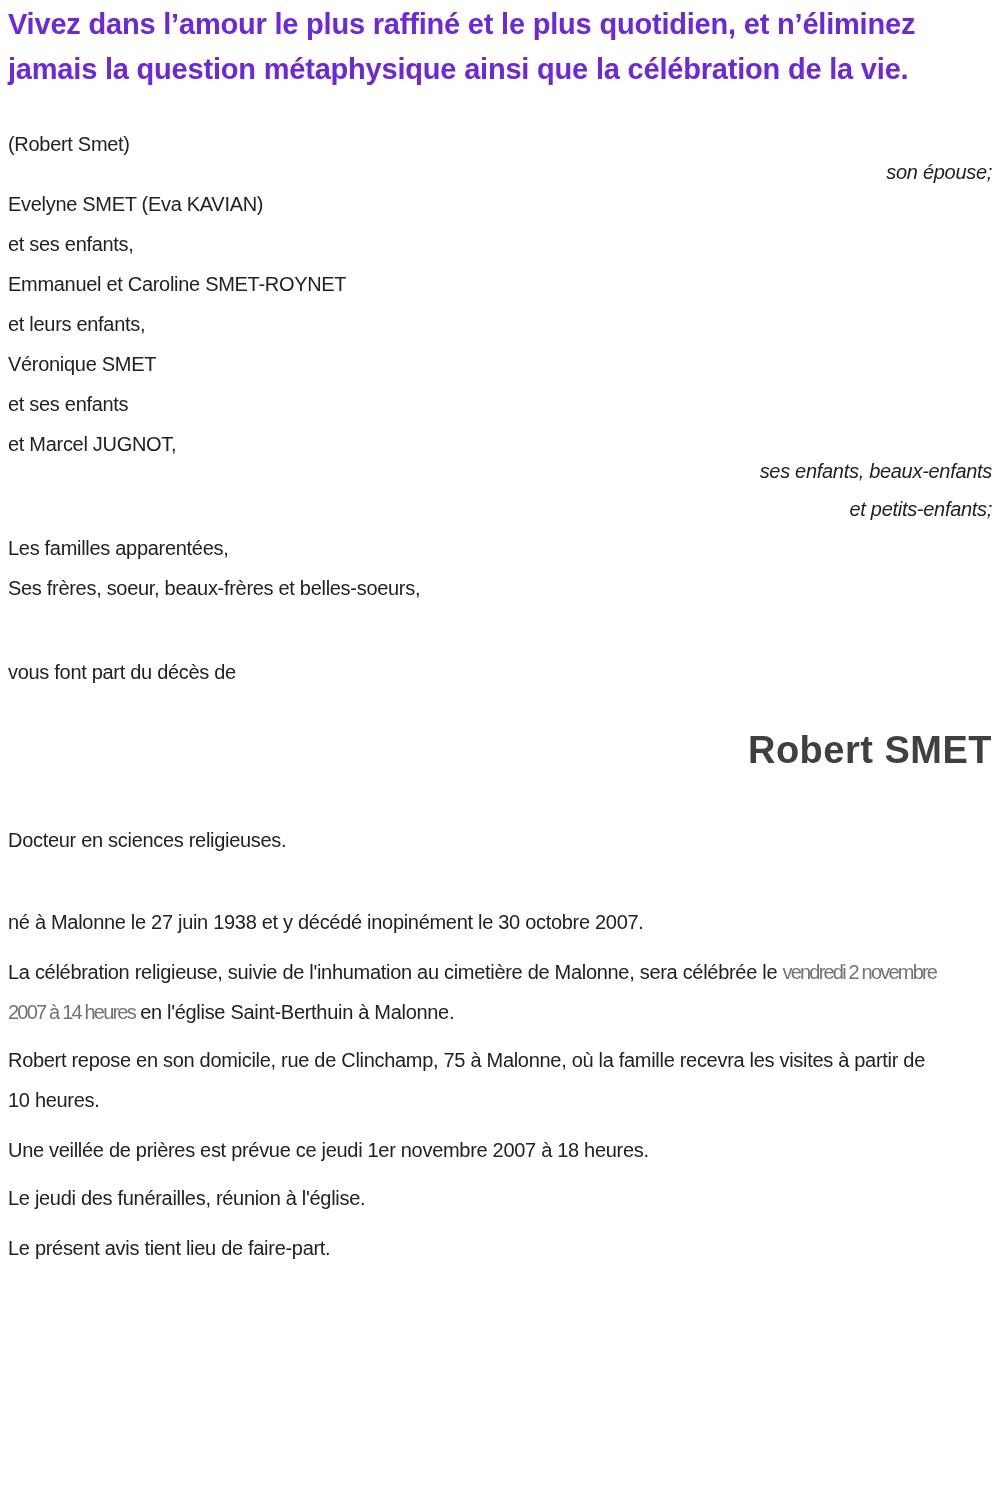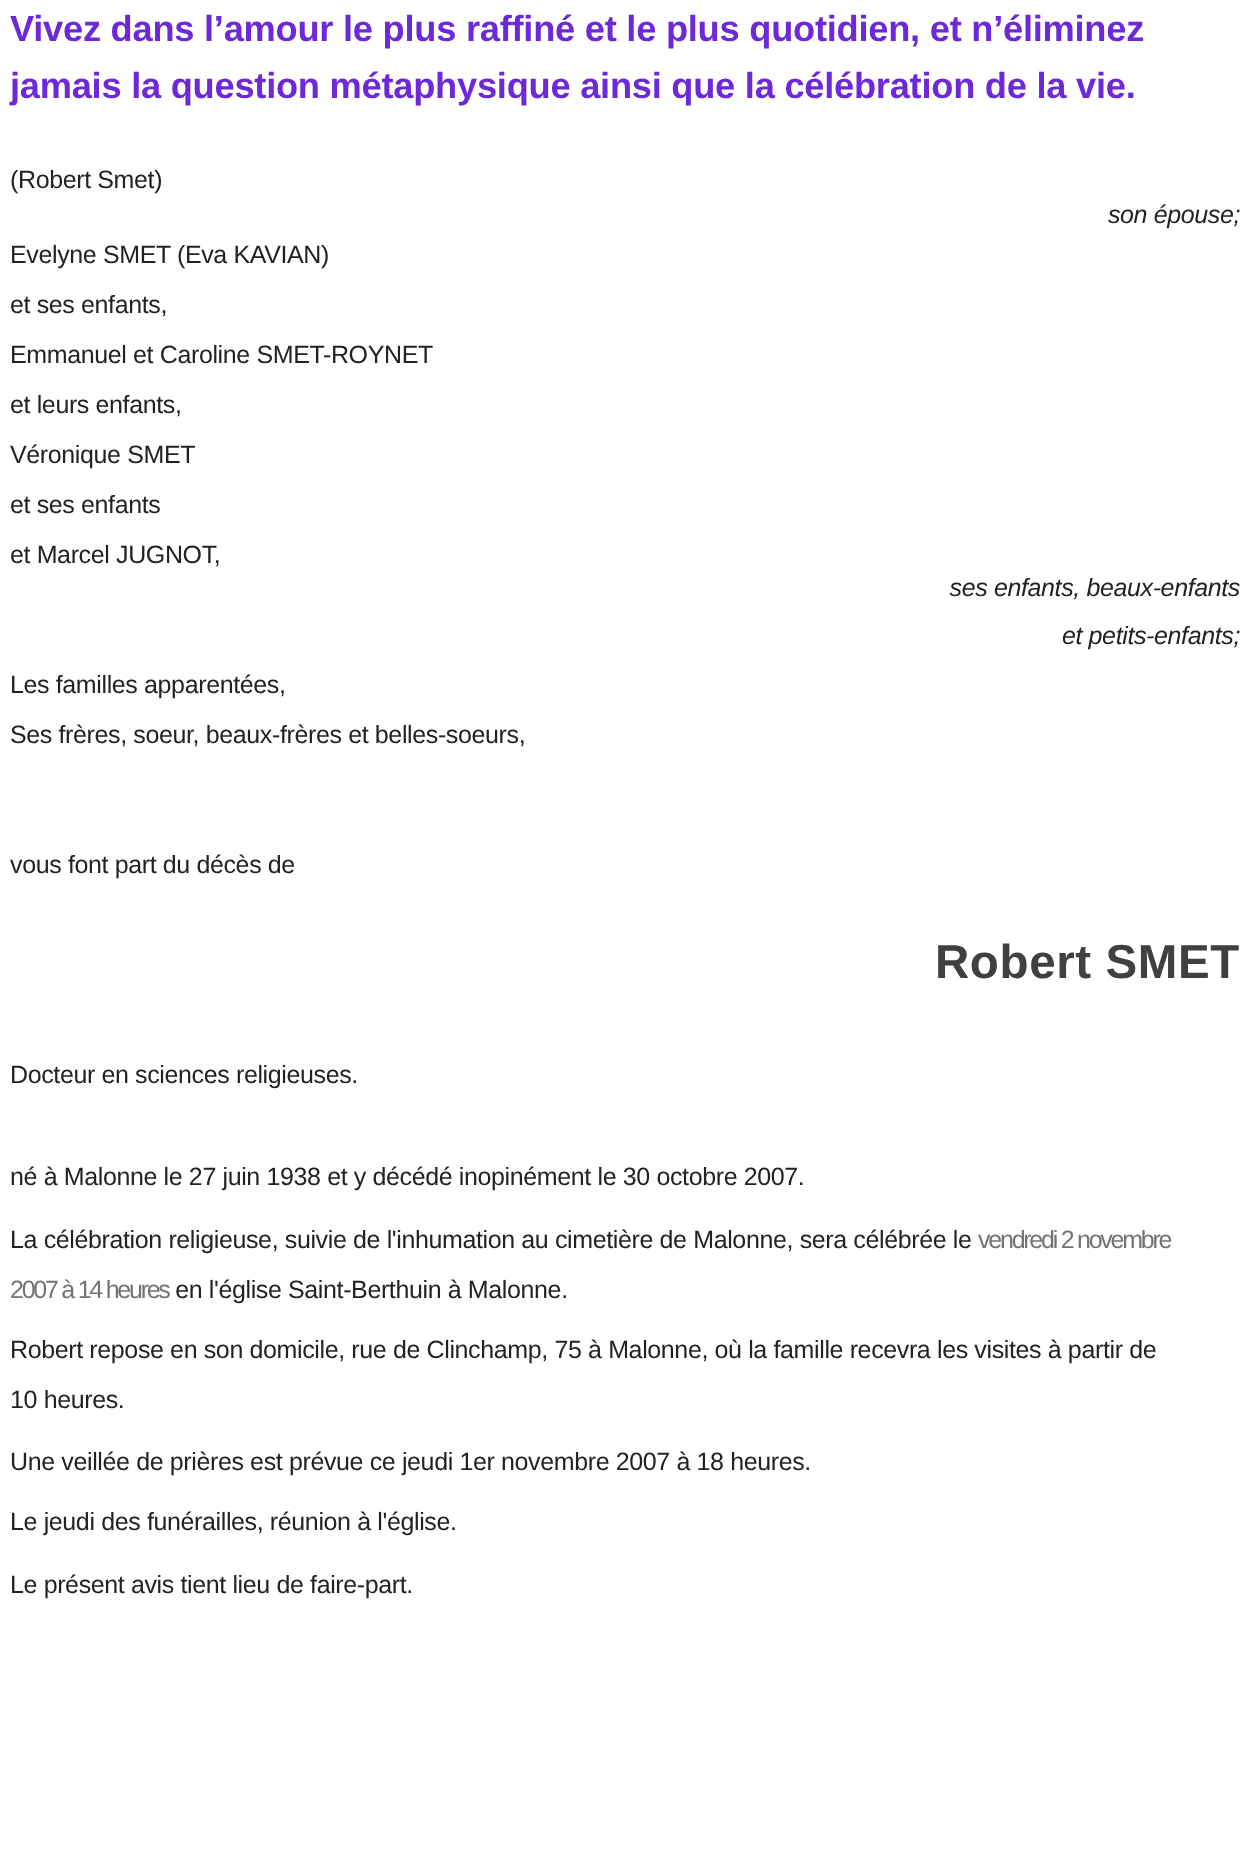--- a/index.html
+++ b/index.html
@@ -43,21 +43,21 @@
     margin-top: -4px;
   }
   .relation-block {
     font-style: italic;
     text-align: right;
     line-height: 38px;
     width: 252px;
     margin-left: auto;
     margin-top: -12px;
   }
-  .announcement { margin-top: 64px; }
+  .announcement { margin-top: 44px; }
   .deceased-name {
     margin-top: 32px;
     font-size: 38px;
     line-height: 52px;
     font-weight: 700;
     letter-spacing: 0.5px;
     color: #404040;
     text-align: right;
   }
   .deceased-title { margin-top: 44px; }

